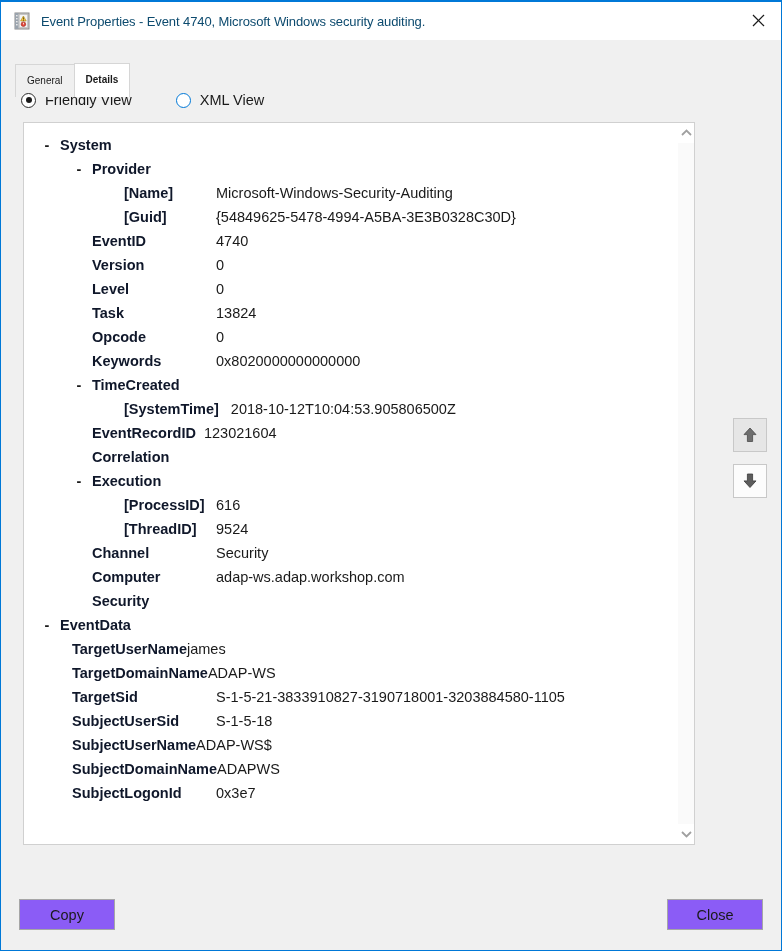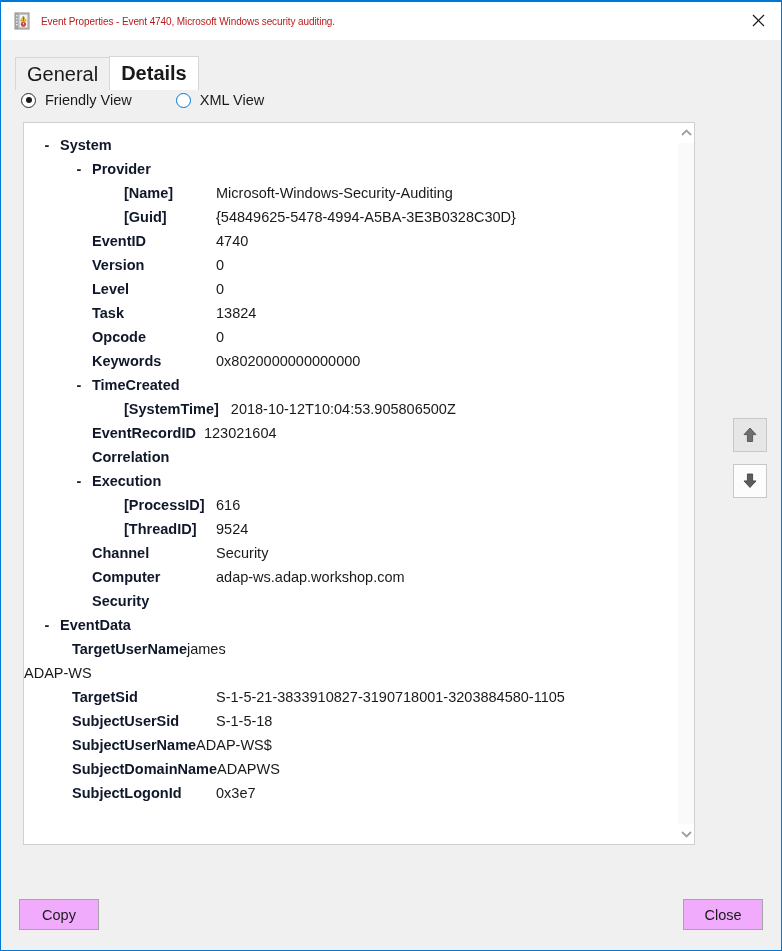--- a/index.html
+++ b/index.html
@@ -32,22 +32,22 @@
     position: relative;
   }
   #title-icon {
     width: 18px; height: 18px;
     margin-left: 12px;
     margin-right: 10px;
     flex: 0 0 auto;
     position: relative;
   }
   #title-text {
-    font-size: 10px;
-    color: #b91c1c;
+    font-size: 13px;
+    color: #0c4a6e;
     letter-spacing: -0.1px;
     white-space: nowrap;
   }
   #close-btn {
     position: absolute;
     right: 0; top: 0;
     width: 46px; height: 37px;
     display: flex;
     align-items: center;
     justify-content: center;
@@ -59,28 +59,28 @@
   #tabstrip {
     height: 38px;
     min-height: 38px;
     position: relative;
     padding-left: 14px;
     display: flex;
     align-items: flex-end;
     background: #f0f0f0;
   }
   .tab {
-    font-size: 20px;
+    font-size: 10px;
     color: #1a1a1a;
     padding: 7px 11px 7px 11px;
     border: 1px solid #d6d6d6;
     border-bottom: none;
     background: #f0f0f0;
     position: relative;
-    top: 12px;
+    top: 19px;
     line-height: 18px;
     cursor: default;
     white-space: nowrap;
   }
   .tab.active {
     background: #ffffff;
     border-color: #d6d6d6;
     font-weight: bold;
     padding-bottom: 8px;
     z-index: 2;
@@ -252,22 +252,22 @@
   
   #footer {
     height: 71px;
     min-height: 71px;
     position: relative;
     background: #f0f0f0;
   }
   .btn {
     position: absolute;
     height: 31px;
-    width: 80px;
-    background: #f0abfc;
+    width: 96px;
+    background: #8b5cf6;
     border: 1px solid #a6a6a6;
     font-size: 14.5px;
     color: #1a1a1a;
     font-family: "Liberation Sans", sans-serif;
     cursor: default;
     display: flex;
     align-items: center;
     justify-content: center;
   }
   #copy-btn  { left: 18px; top: 20px; }
@@ -404,20 +404,21 @@
           </div>
           <div class="row lvl0">
             <span class="minus">-</span>
             <span class="lbl">EventData</span>
           </div>
           <div class="row lvl1 ed inlineval">
             <span class="lbl">TargetUserName</span>
             <span class="val" style="margin-left: 0px;">james</span>
           </div>
           <div class="row lvl1 ed inlineval">
+            <span class="lbl">TargetDomainName</span>
             <span class="val" style="margin-left: 0px;">ADAP-WS</span>
           </div>
           <div class="row lvl1 ed colval">
             <span class="lbl">TargetSid</span>
             <span class="val">S-1-5-21-3833910827-3190718001-3203884580-1105</span>
           </div>
           <div class="row lvl1 ed colval">
             <span class="lbl">SubjectUserSid</span>
             <span class="val">S-1-5-18</span>
           </div>

